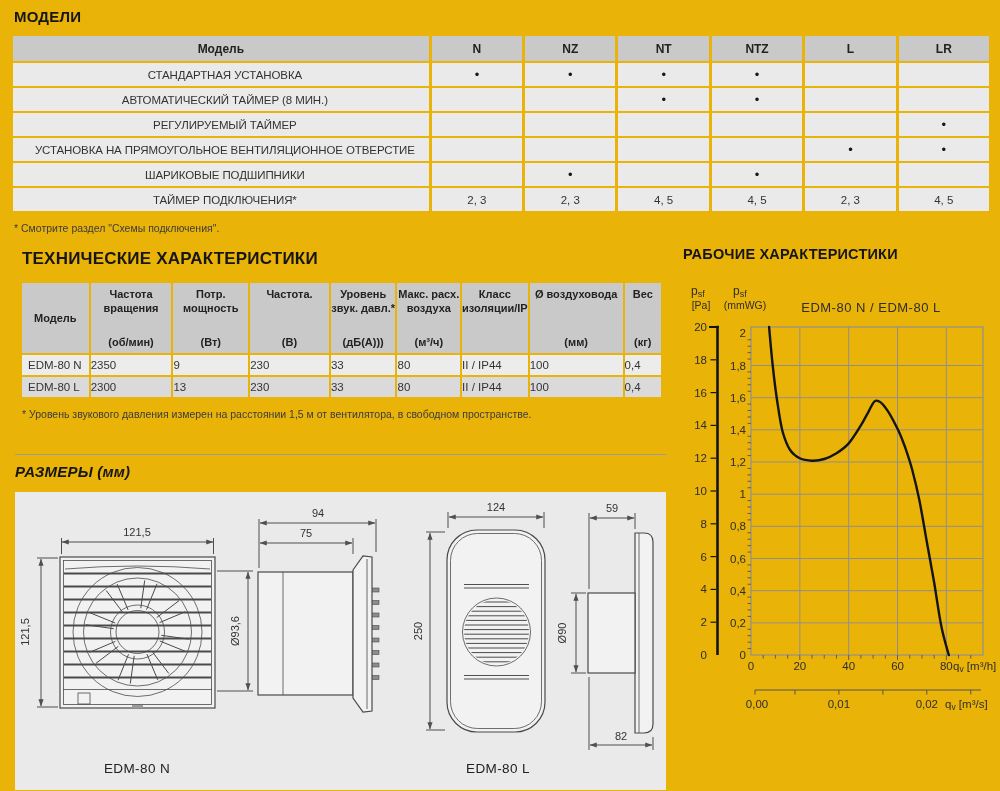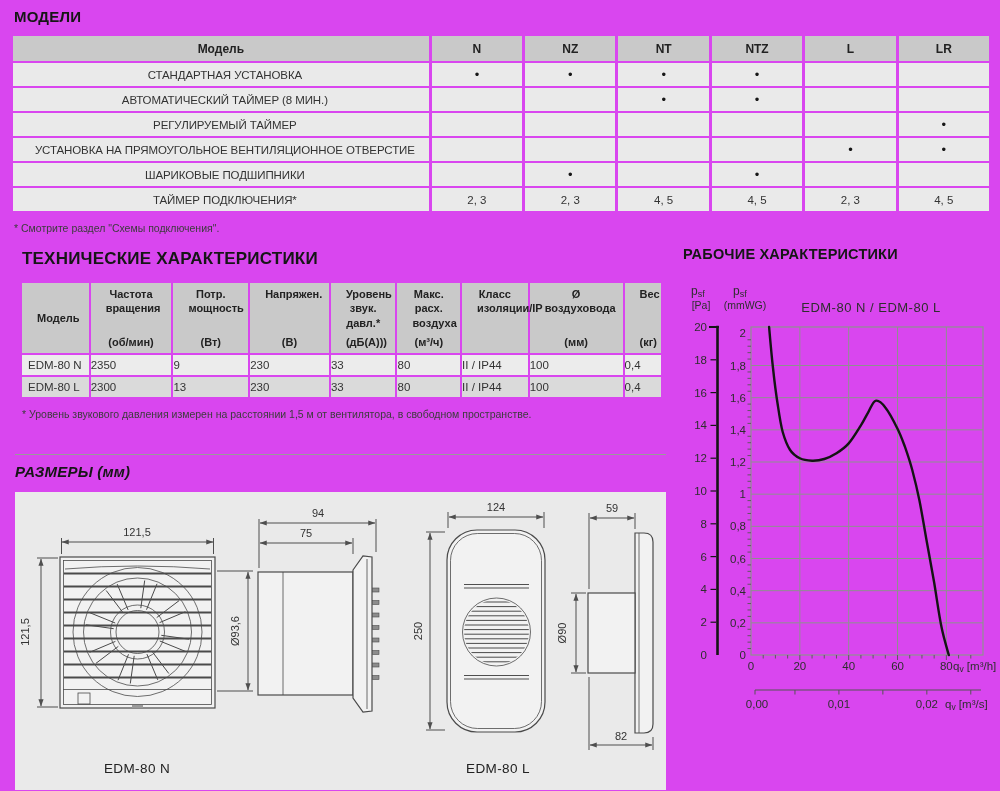--- a/index.html
+++ b/index.html
@@ -1,36 +1,36 @@
 <!DOCTYPE html>
 <html style="--hdr-bg: #c9c9c9; --row-bg: #eaeaea; --row-alt-bg: #dadada; --panel-bg: #eaeaea;"><head>
 <meta charset="utf-8">
 <style>
   :root{
     --hdr-bg:#c9c9c9; --row-bg:#eaeaea; --row-alt-bg:#dadada; --panel-bg:#eaeaea;
   }
   *{margin:0;padding:0;box-sizing:border-box;}
   html,body{background:#fff;}
   body{font-family:"Liberation Sans","DejaVu Sans",sans-serif;color:#2e2e2e;}
-  #page{position:relative;width:1000px;height:791px;background:#d946ef;overflow:hidden;}
+  #page{position:relative;width:1000px;height:791px;background:#eab308;overflow:hidden;}
   .heading{position:absolute;font-size:15px;font-weight:bold;color:#161616;letter-spacing:.2px;white-space:nowrap;}
   .footnote{position:absolute;font-size:10.5px;color:#3c3c3c;white-space:nowrap;}
   table{border-collapse:separate;table-layout:fixed;}
   
   #models-table-wrap{position:absolute;left:10px;top:34px;width:982px;}
   #models-table{width:982px;border-spacing:3px 2px;}
   #models-table th{background:var(--hdr-bg);height:25px;font-size:12px;font-weight:bold;text-align:center;color:#222;}
   #models-table td{background:var(--row-bg);height:23px;font-size:11.5px;color:#333;}
   #models-table td.lbl{text-align:center;padding-left:8px;letter-spacing:-.1px;white-space:nowrap;}
   #models-table td.val{text-align:center;}
   #models-table td.dot{font-size:13px;color:#161616;}
   
   #tech-table-wrap{position:absolute;left:20px;top:281px;width:643px;}
   #tech-table{width:643px;border-spacing:2px 2px;}
-  #tech-table th{background:var(--hdr-bg);height:70px;font-size:11px;font-weight:bold;color:#222;vertical-align:top;padding:4px 15px;}
+  #tech-table th{background:var(--hdr-bg);height:70px;font-size:11px;font-weight:bold;color:#222;vertical-align:top;padding:4px 0;}
   #tech-table th .hcell{display:flex;flex-direction:column;justify-content:space-between;height:62px;line-height:1.3;}
   #tech-table th .hcell.center{justify-content:center;}
   #tech-table td{height:20px;font-size:11.5px;text-align:left;color:#333;}
   #tech-table tr.r0 td{background:#ececec;}
   #tech-table tr.r1 td{background:var(--row-alt-bg);}
   #tech-table td.lbl{text-align:left;padding-left:6px;}
   
   #rule{position:absolute;left:15px;top:454px;width:651px;height:1px;background:#9a9a9a;}
   #dims-panel{position:absolute;left:15px;top:492px;width:651px;height:298px;background:var(--panel-bg);}
   
@@ -162,21 +162,21 @@
               </div>
             </th>
             <th>
               <div class="hcell">
                 <div>Потр. мощность</div>
                 <div>(Вт)</div>
               </div>
             </th>
             <th>
               <div class="hcell">
-                <div>Напряжен.</div>
+                <div>Частота.</div>
                 <div>(В)</div>
               </div>
             </th>
             <th>
               <div class="hcell">
                 <div>Уровень звук. давл.*</div>
                 <div>(дБ(А)))</div>
               </div>
             </th>
             <th>

